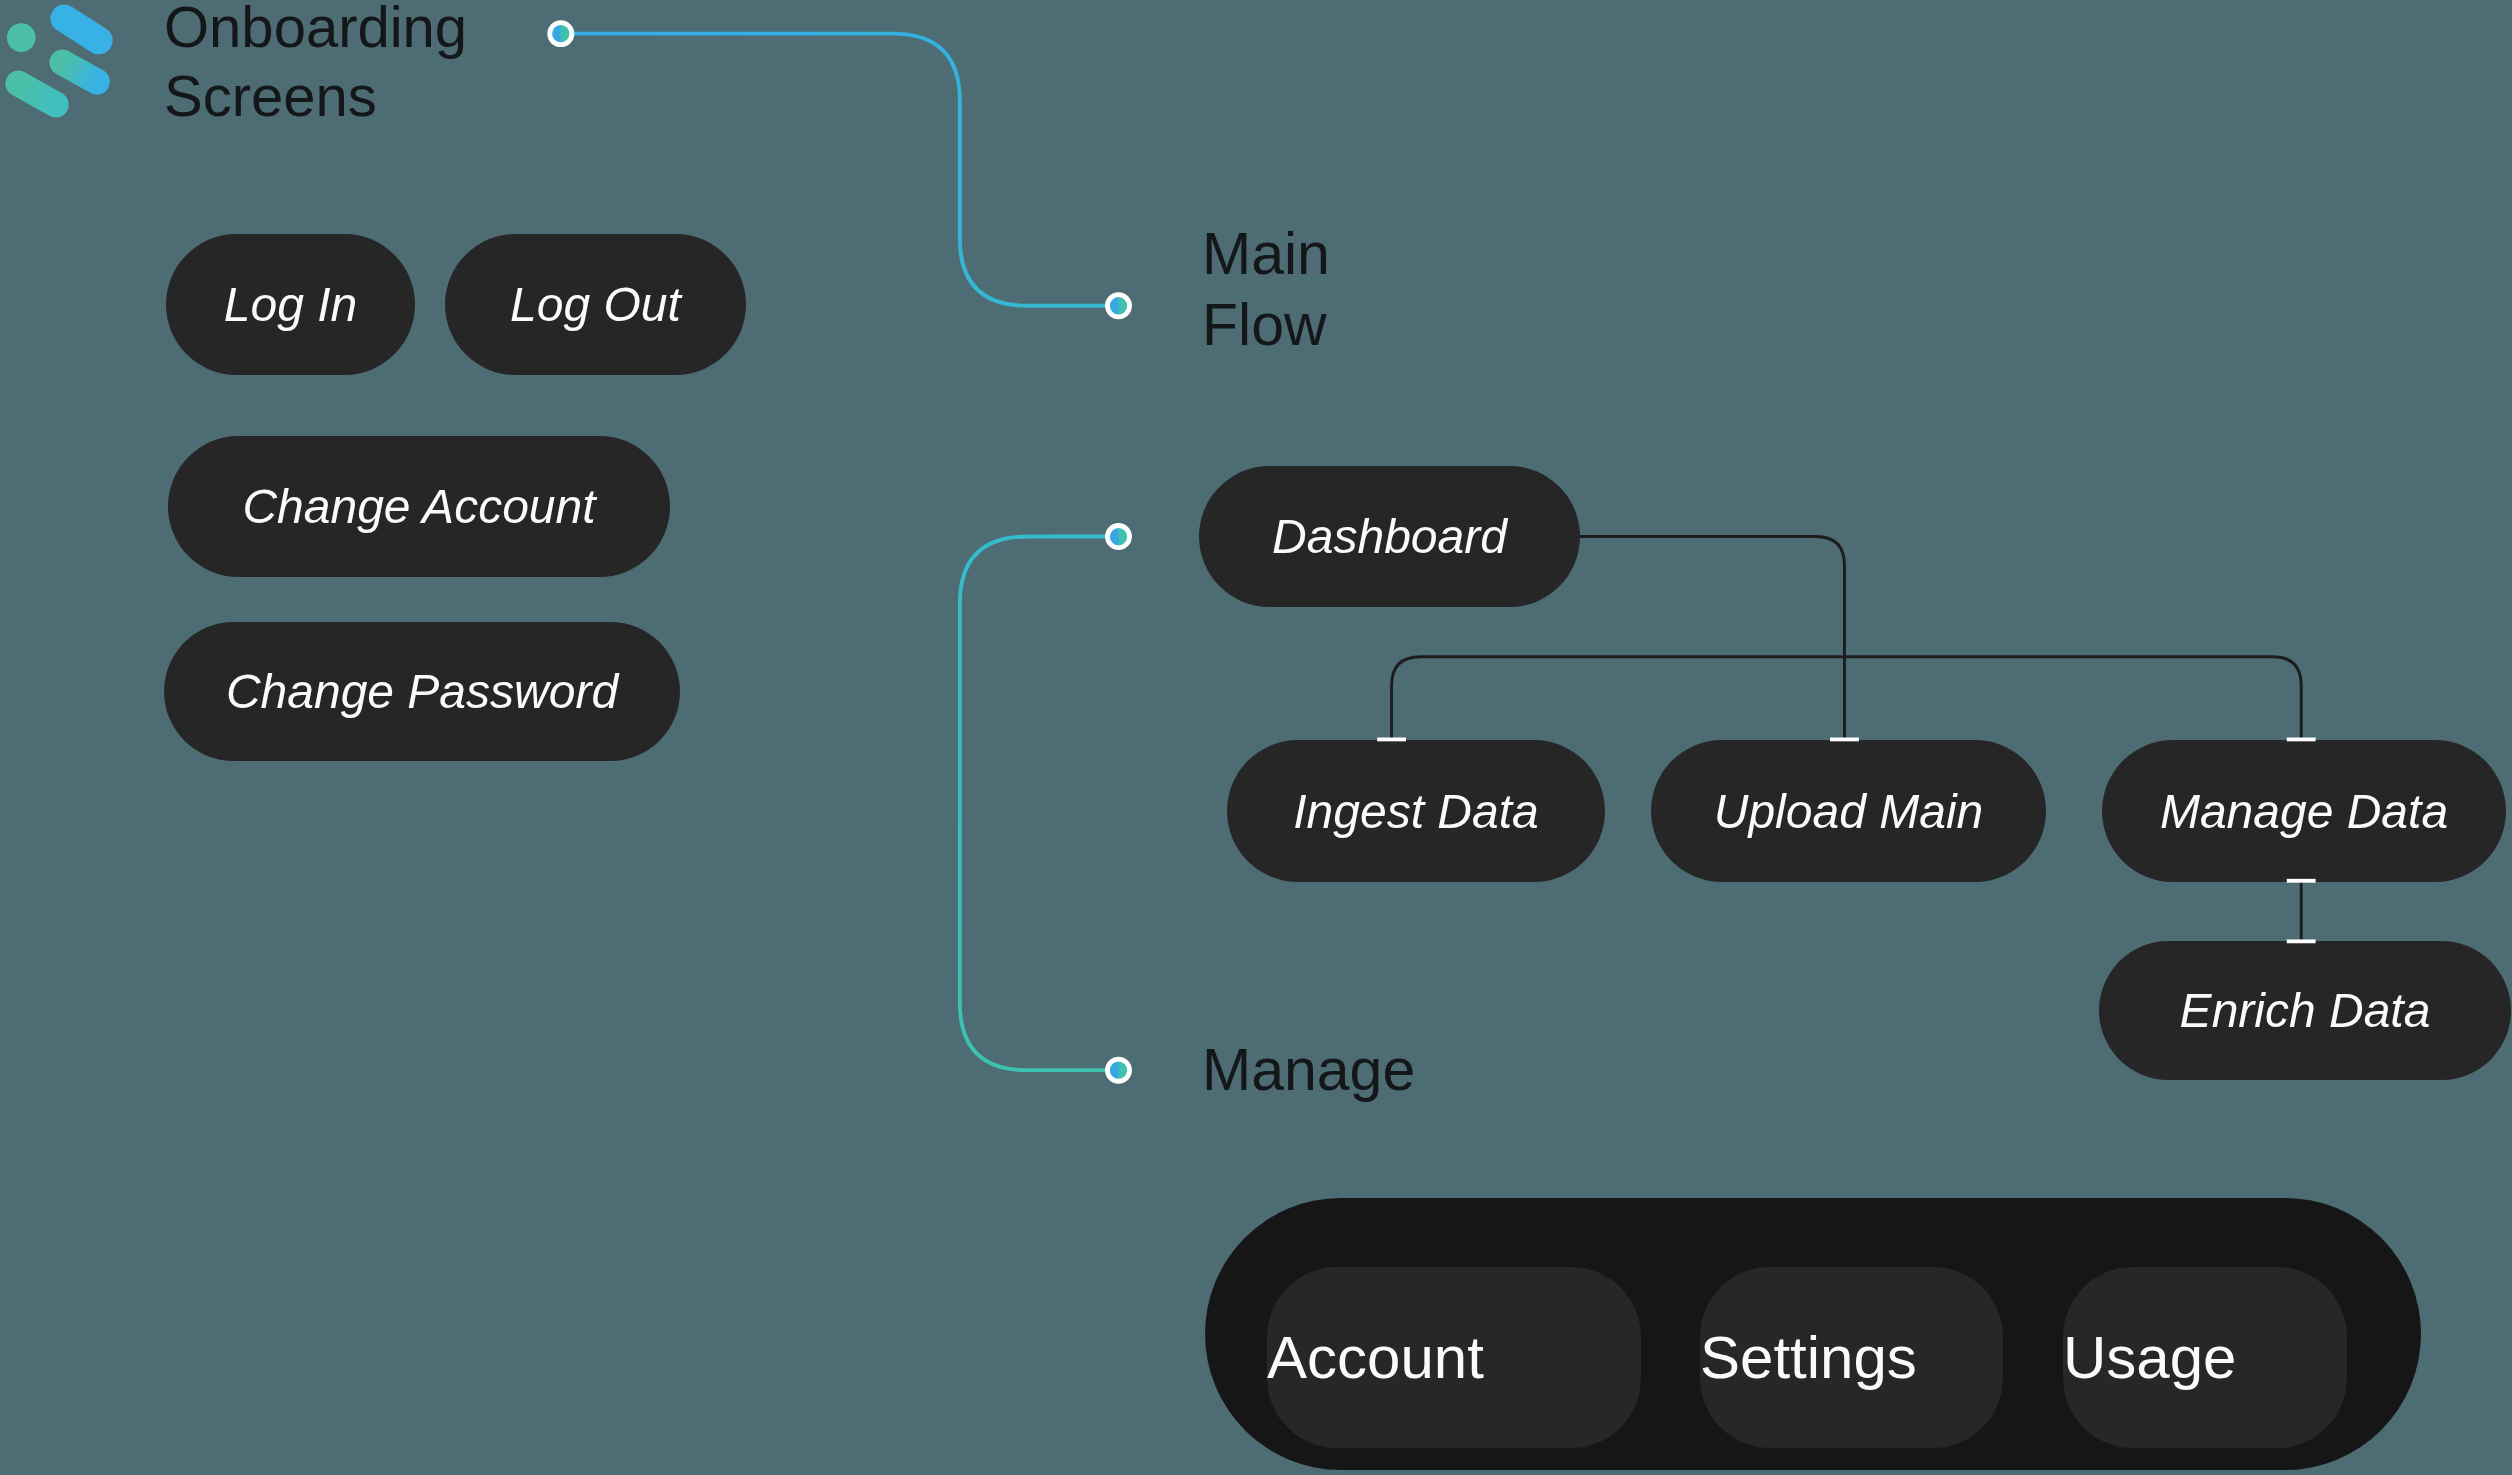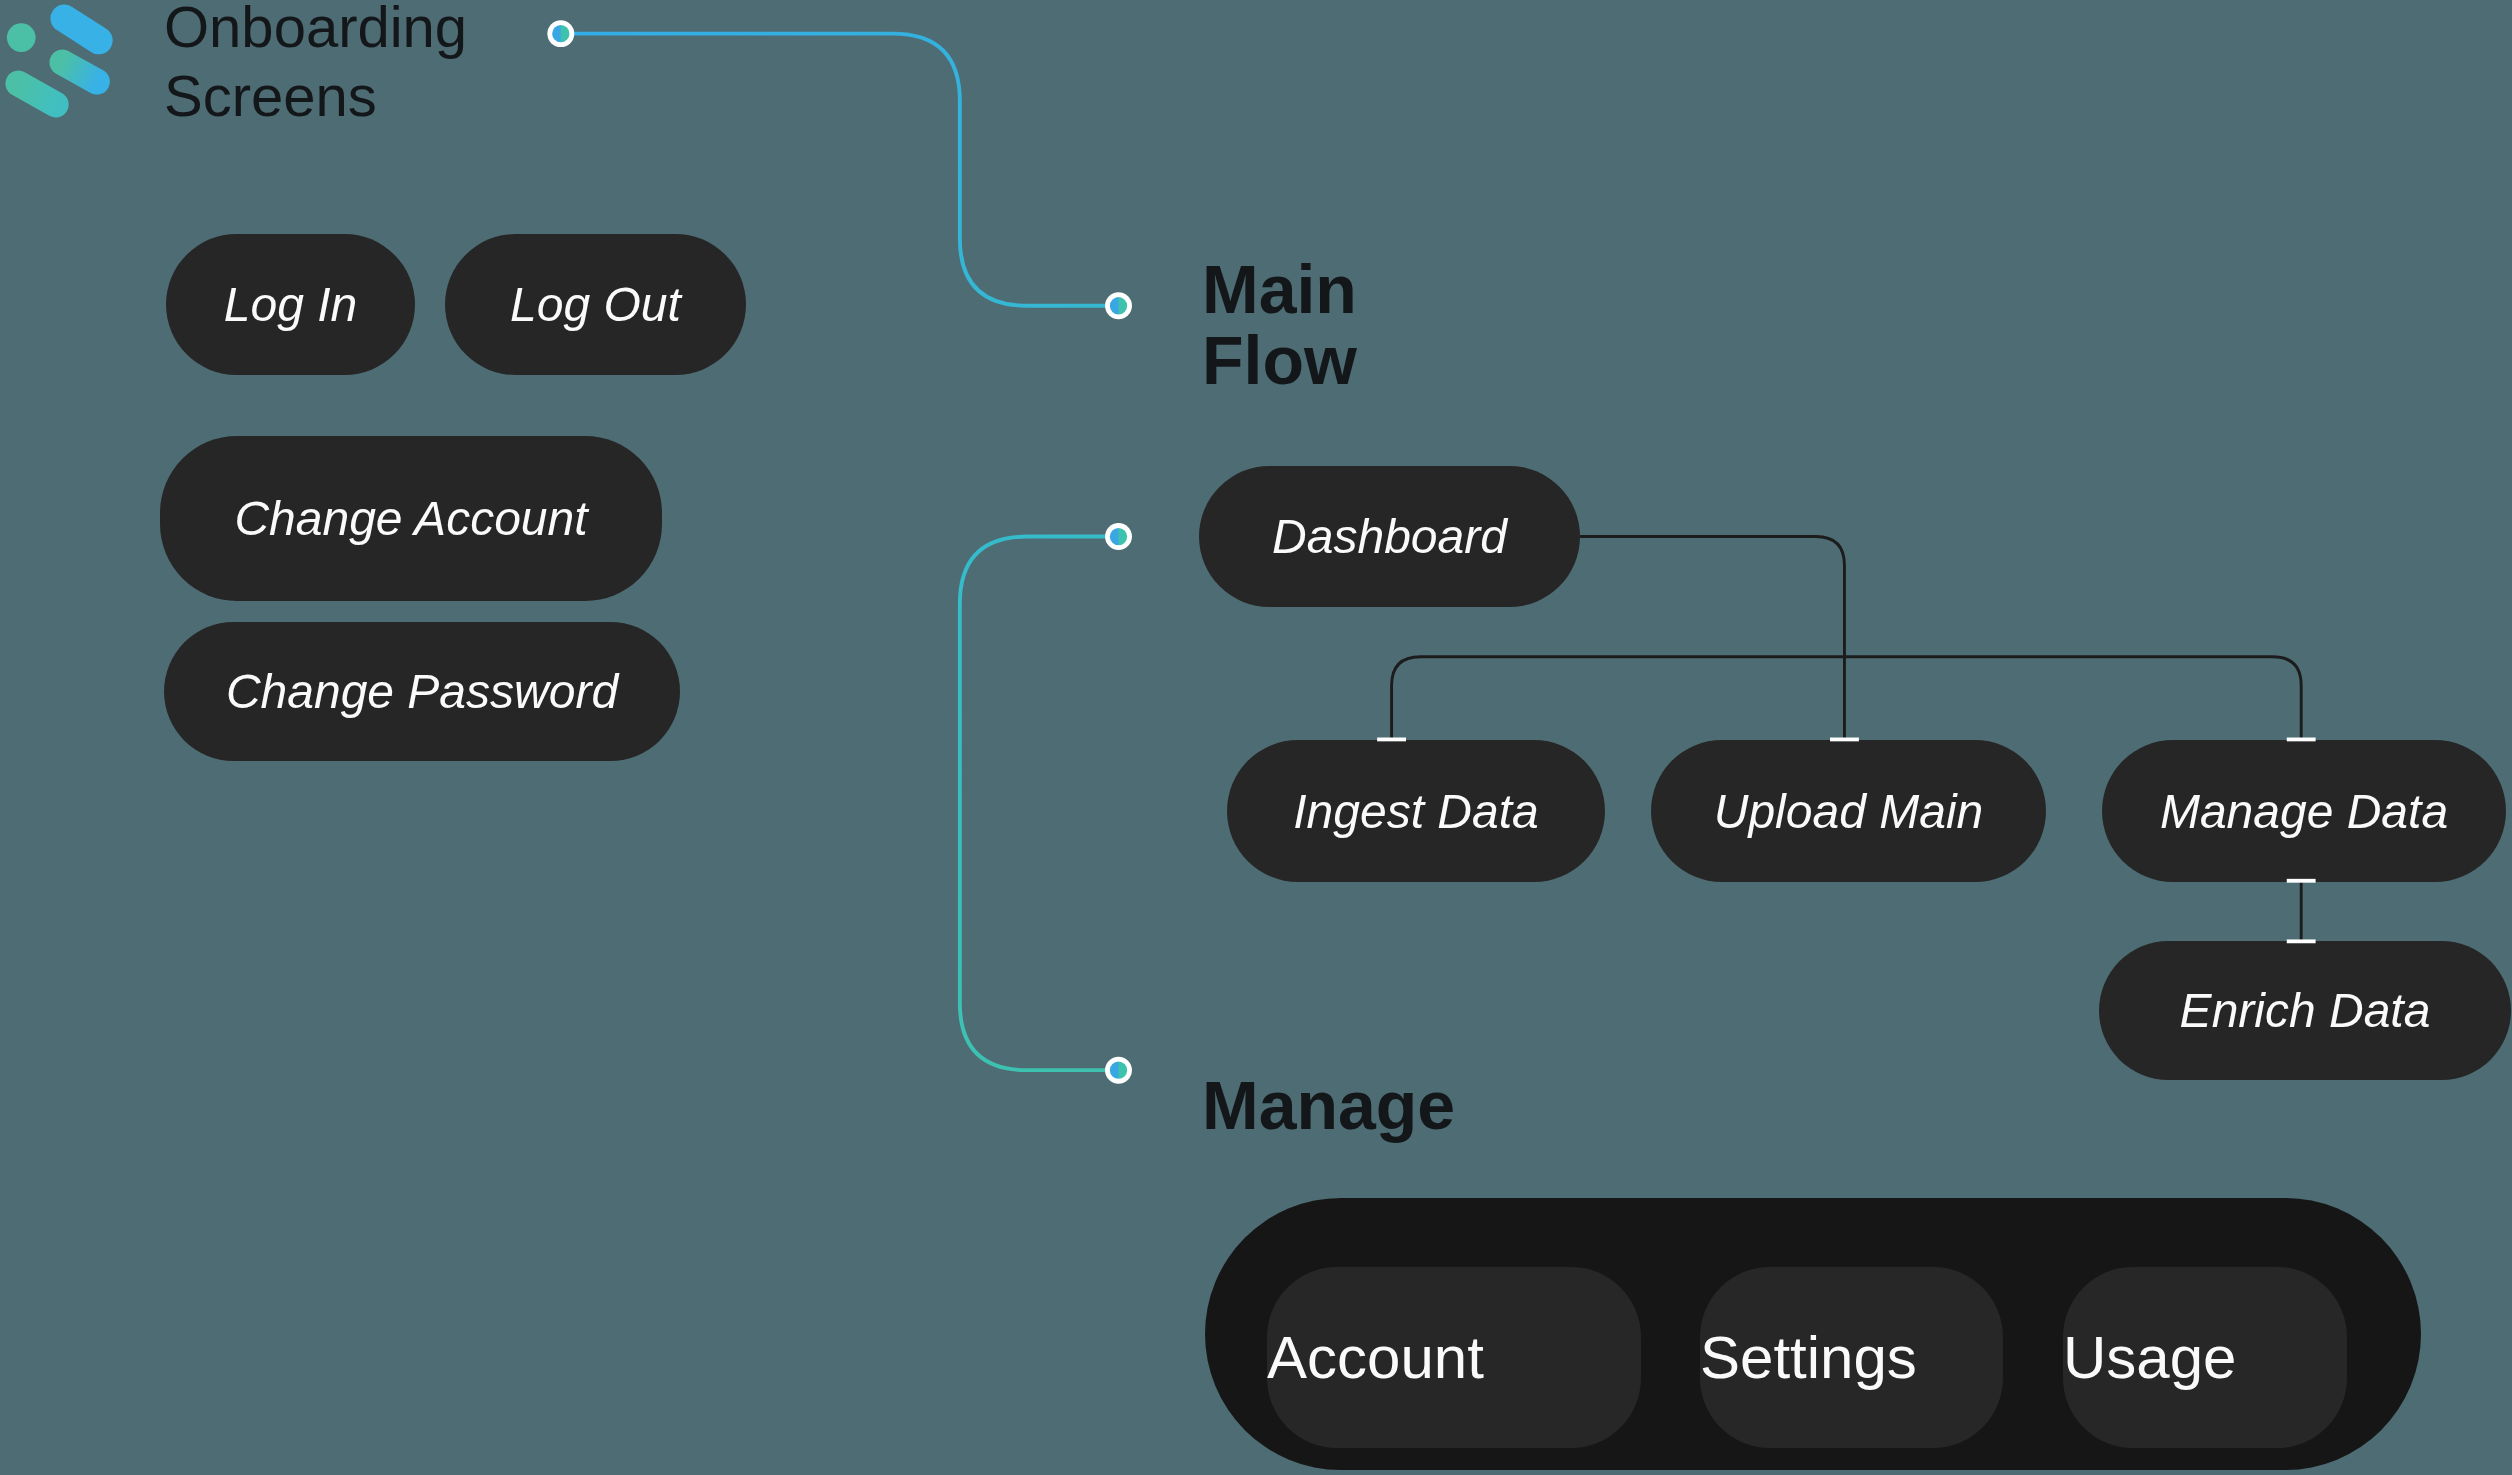--- a/index.html
+++ b/index.html
@@ -23,21 +23,21 @@
 
   .logo{position:absolute;left:3.8px;top:1.9px;width:113px;height:119px;}
 
   .title{
     position:absolute;left:164px;top:-7.7px;width:423px;
     font-size:58px;line-height:69px;font-weight:500;
     color:var(--heading-text);letter-spacing:0px;
   }
   .heading{
     position:absolute;color:var(--heading-text);
-    font-size:68px;line-height:71px;font-weight:700;margin-top:35px;
+    font-size:59px;line-height:71px;font-weight:400;
   }
   #heading-main-flow{left:1202px;top:219px;width:231px;}
   #heading-profile{left:1202px;top:1035px;width:385px;}
 
   .node{
     position:absolute;background:var(--node-fill);color:var(--node-text);
     border-radius:77px;display:flex;align-items:center;justify-content:center;
     font-size:48px;font-weight:400;white-space:nowrap;font-style:italic;
   }
 
@@ -81,21 +81,21 @@
   <div class="title">Onboarding Screens</div>
   <div class="heading" id="heading-main-flow">Main Flow</div>
   <div class="heading" id="heading-profile">Manage</div>
 
   <div class="node" style="left:166px;top:234px;width:249px;height:141px">
     <span>Log In</span>
   </div>
   <div class="node" style="left:445px;top:234px;width:301px;height:141px">
     <span>Log Out</span>
   </div>
-  <div class="node" style="left:160px;top:436px;width:502px;height:165px">
+  <div class="node" style="left:168px;top:436px;width:502px;height:141px">
     <span>Change Account</span>
   </div>
   <div class="node" style="left:164px;top:622px;width:516px;height:139px">
     <span>Change Password</span>
   </div>
 
   <div class="node" style="left:1199px;top:466px;width:381px;height:141px">
     <span>Dashboard</span>
   </div>
   <div class="node" style="left:1227px;top:740px;width:378px;height:142px">

